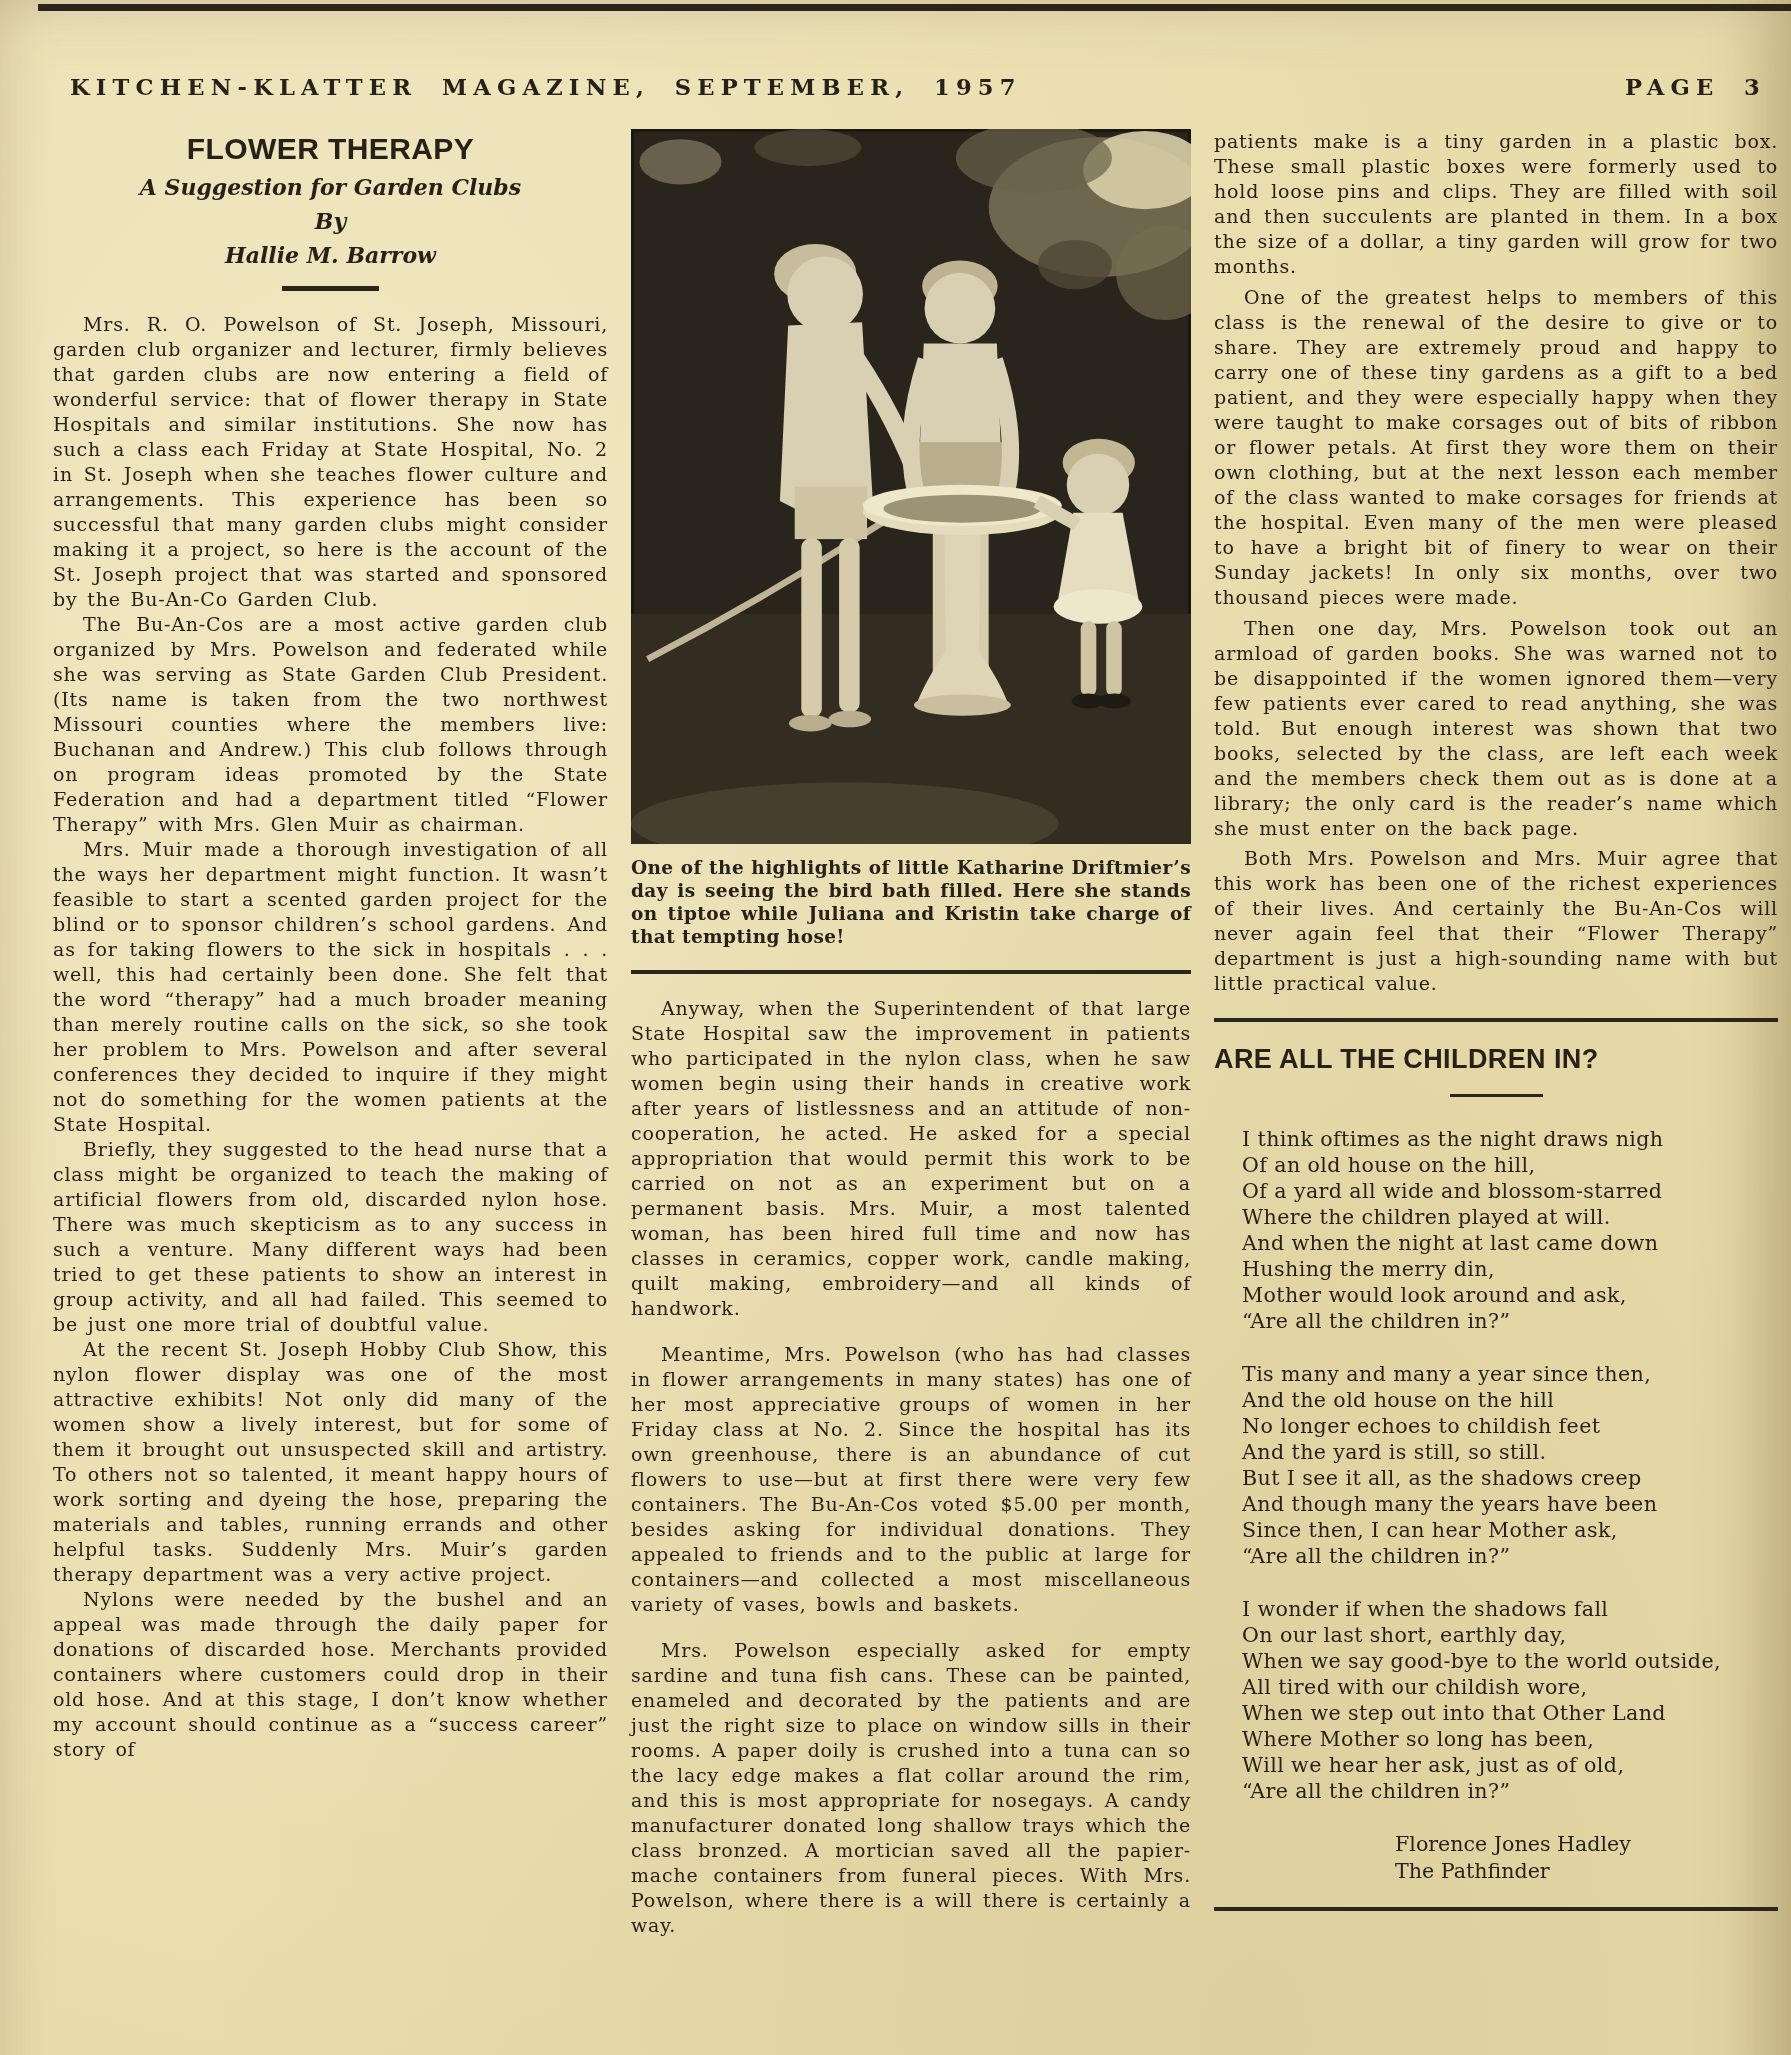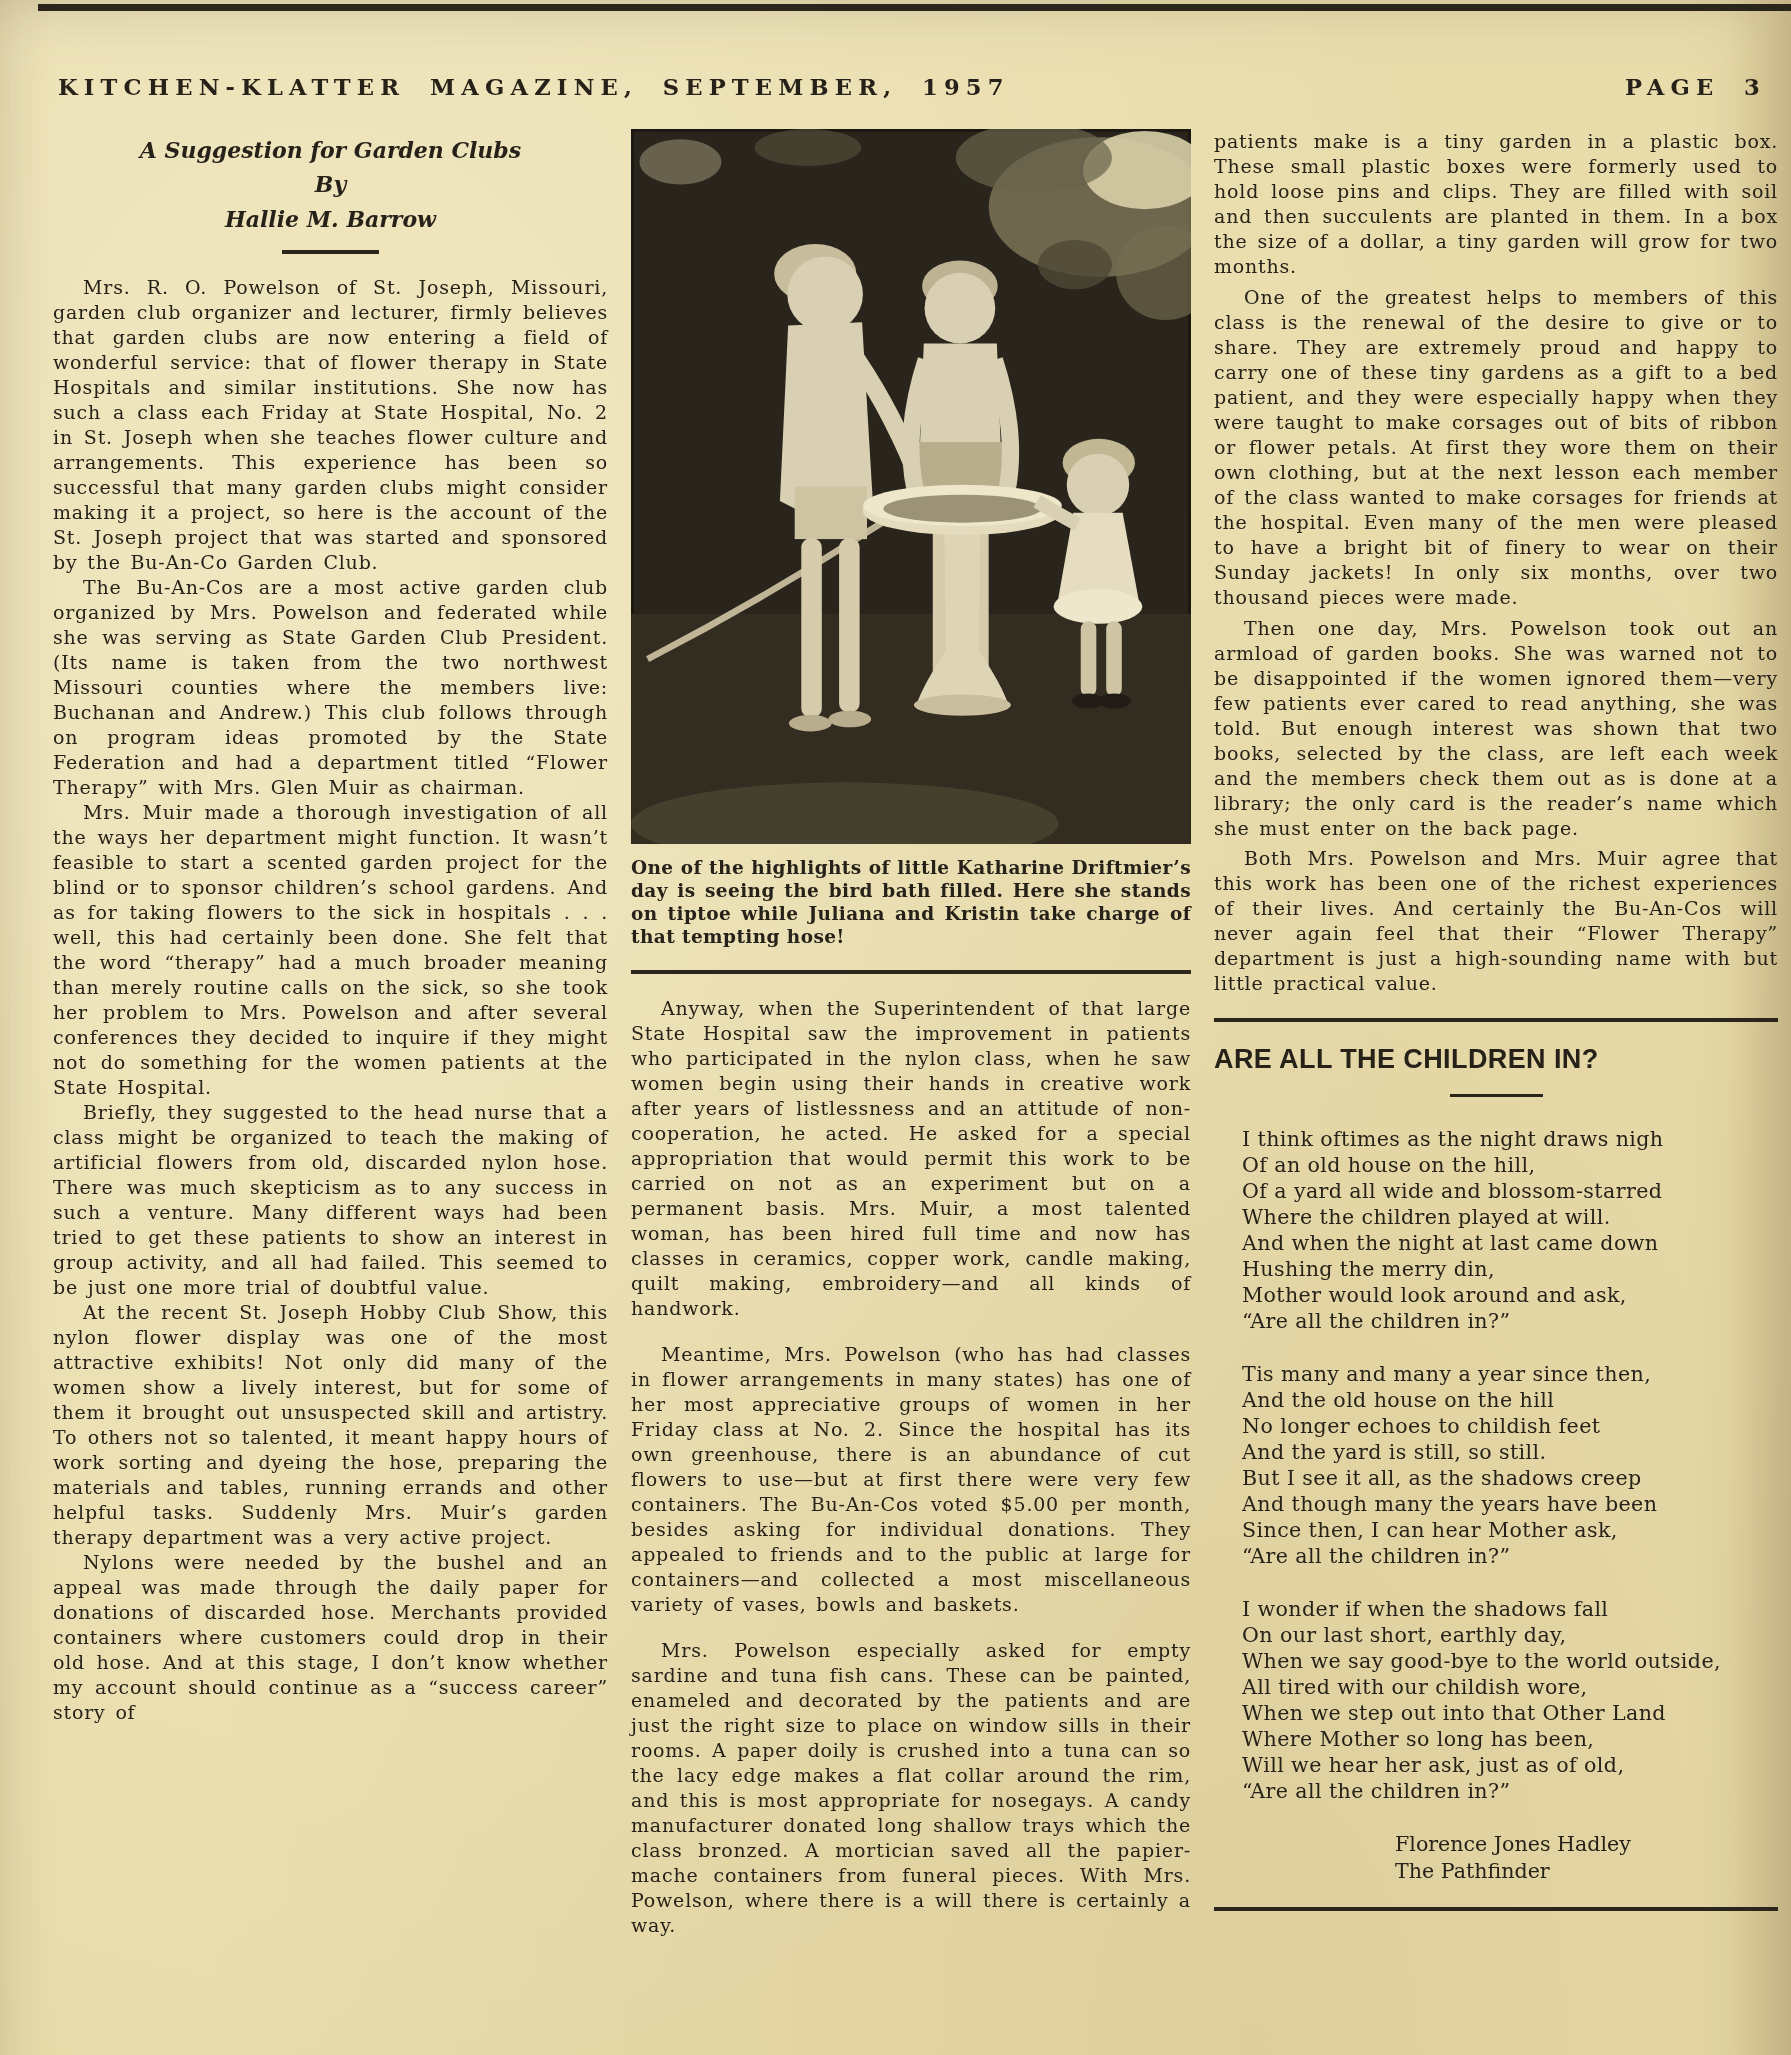--- a/index.html
+++ b/index.html
@@ -12,21 +12,21 @@
       #e9dcab;
     box-shadow: inset -29px 0 66px rgba(110,85,35,.28), inset 0 -20.6px 58px rgba(110,85,35,.18), inset 0 25px 49px rgba(255,250,230,.25);
     color:#272219;
     font-family:"DejaVu Serif", serif;
     overflow:hidden;
   }
   .top-rule{position:absolute;left:38px;top:4.1px;width:1753px;height:6.6px;background:#2b261c;}
   .masthead{
     display:flex;justify-content:space-between;align-items:baseline;
     padding:74px 25px 0 58px;
-    font-weight:bold;font-size:22.6px;letter-spacing:6.2px;word-spacing:10.7px;
+    font-weight:bold;font-size:22.6px;letter-spacing:6.2px;word-spacing:10.7px;margin-left:12px;
   }
   .content{
     display:grid;
     grid-template-columns:555px 560px 564px;
     column-gap:23px;
     padding:29px 16.4px 0 53px;
     align-items:start;
   }
   .article-title{
     text-align:center;font-family:"Liberation Sans",sans-serif;
@@ -72,20 +72,21 @@
   <div class="top-rule"></div>
 
   <div class="masthead">
     <span>KITCHEN-KLATTER MAGAZINE, SEPTEMBER, 1957</span>
     <span>PAGE 3</span>
   </div>
 
   <div class="content">
 
     <div class="col1">
+      <div class="article-title">FLOWER THERAPY</div>
       <div class="article-subtitle">A Suggestion for Garden Clubs</div>
       <div class="article-byline">By</div>
       <div class="article-author">Hallie M. Barrow</div>
       <div class="rule-short"></div>
       <p class="body-par">Mrs. R. O. Powelson of St. Joseph, Missouri, garden club organizer and lecturer, firmly believes that garden clubs are now entering a field of wonderful service: that of flower therapy in State Hospitals and similar institutions. She now has such a class each Friday at State Hospital, No. 2 in St. Joseph when she teaches flower culture and arrangements. This experience has been so successful that many garden clubs might consider making it a project, so here is the account of the St. Joseph project that was started and sponsored by the Bu-An-Co Garden Club.</p>
       <p class="body-par">The Bu-An-Cos are a most active garden club organized by Mrs. Powelson and federated while she was serving as State Garden Club President. (Its name is taken from the two northwest Missouri counties where the members live: Buchanan and Andrew.) This club follows through on program ideas promoted by the State Federation and had a department titled “Flower Therapy” with Mrs. Glen Muir as chairman.</p>
       <p class="body-par">Mrs. Muir made a thorough investigation of all the ways her department might function. It wasn’t feasible to start a scented garden project for the blind or to sponsor children’s school gardens. And as for taking flowers to the sick in hospitals . . . well, this had certainly been done. She felt that the word “therapy” had a much broader meaning than merely routine calls on the sick, so she took her problem to Mrs. Powelson and after several conferences they decided to inquire if they might not do something for the women patients at the State Hospital.</p>
       <p class="body-par">Briefly, they suggested to the head nurse that a class might be organized to teach the making of artificial flowers from old, discarded nylon hose. There was much skepticism as to any success in such a venture. Many different ways had been tried to get these patients to show an interest in group activity, and all had failed. This seemed to be just one more trial of doubtful value.</p>
       <p class="body-par">At the recent St. Joseph Hobby Club Show, this nylon flower display was one of the most attractive exhibits! Not only did many of the women show a lively interest, but for some of them it brought out unsuspected skill and artistry. To others not so talented, it meant happy hours of work sorting and dyeing the hose, preparing the materials and tables, running errands and other helpful tasks. Suddenly Mrs. Muir’s garden therapy department was a very active project.</p>
       <p class="body-par">Nylons were needed by the bushel and an appeal was made through the daily paper for donations of discarded hose. Merchants provided containers where customers could drop in their old hose. And at this stage, I don’t know whether my account should continue as a “success career” story of</p>

